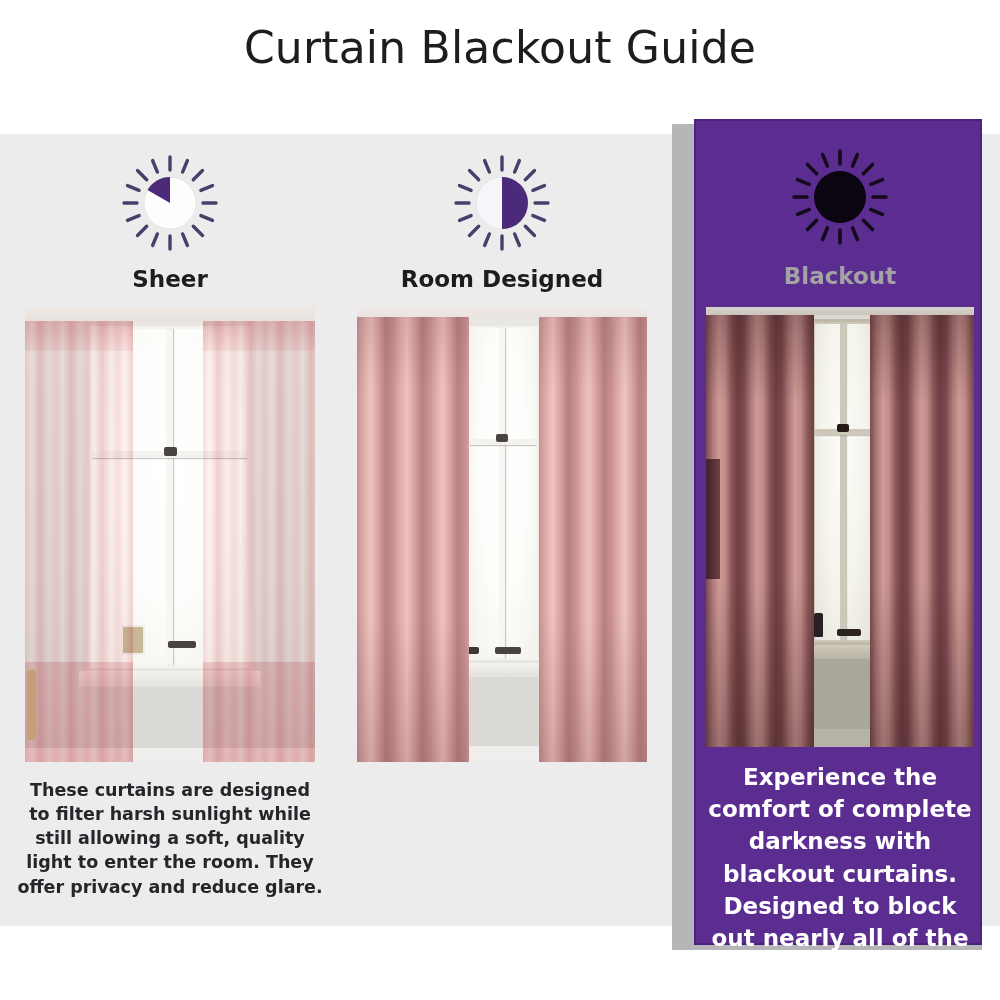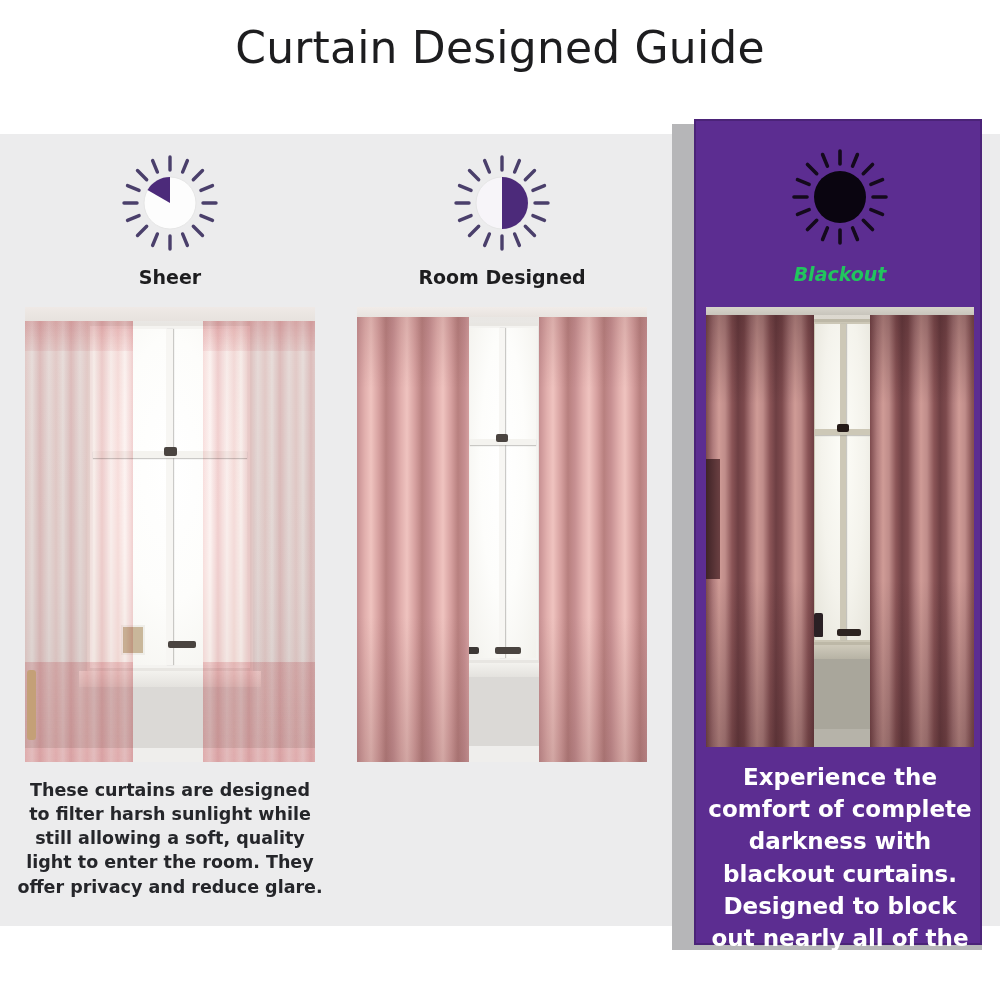--- a/index.html
+++ b/index.html
@@ -48,21 +48,21 @@
     display: flex; align-items: center; justify-content: center;
   }
   .sun { position: relative; width: 96px; height: 96px; }
   .sun svg { display: block; }
 
   
   .col-heading {
     position: absolute;
     top: 132px; left: 0; width: 330px;
     text-align: center;
-    font-size: 19px;
+    font-size: 23px;
     font-weight: bold;
     color: #1d1d1f;
     font-family: "DejaVu Sans", sans-serif;
   }
 
   
   .photo {
     position: absolute;
     top: 173px;
     width: 290px; height: 455px;
@@ -198,38 +198,37 @@
   .hl-panel {
     position: absolute;
     left: 694px; top: 119px;
     width: 288px; height: 826px;
     background: #5c2d91;
     border: 2px solid #4b2378;
   }
   .hl-panel .icon-wrap { width: 288px; left: 0; top: 22px; height: 108px; }
   .hl-panel .col-heading {
     width: 288px; top: 142px;
-    color: #22c55e;
-    font-style: italic;
+    color: #a3a3a3;
   }
   .hl-panel .photo {
     left: 10px; top: 186px;
     width: 268px; height: 440px;
   }
   .hl-panel .col-body {
     top: 640px; left: 8px; width: 272px;
     color: #ffffff;
     font-size: 23px;
     line-height: 1.40;
   }
 </style>
 </head>
 <body>
 
-<div class="page-title">Curtain Designed Guide</div>
+<div class="page-title">Curtain Blackout Guide</div>
 
 <div class="backdrop"></div>
 
 <div class="col col-sheer">
 
   <div class="icon-wrap">
     <div class="sun">
       <svg width="96" height="96" viewBox="0 0 96 96">
         <g stroke="#4a3f6b" stroke-width="3.4" stroke-linecap="round">
           <line x1="48" y1="2" x2="48" y2="15"></line>

